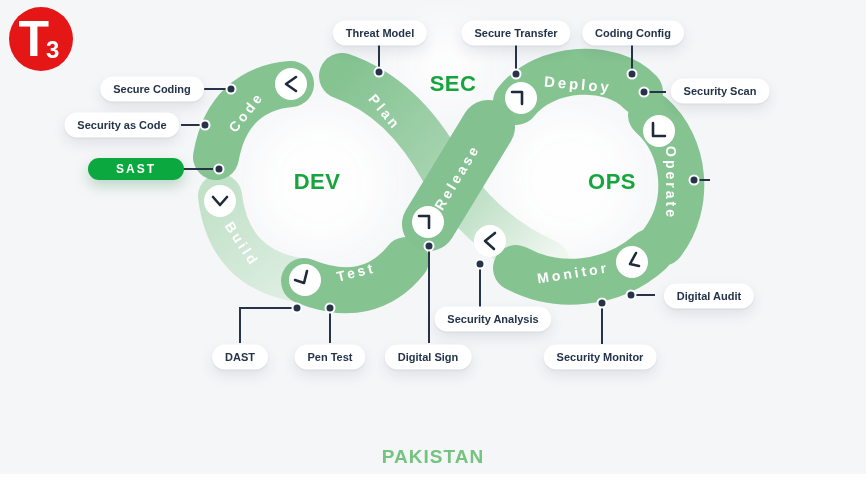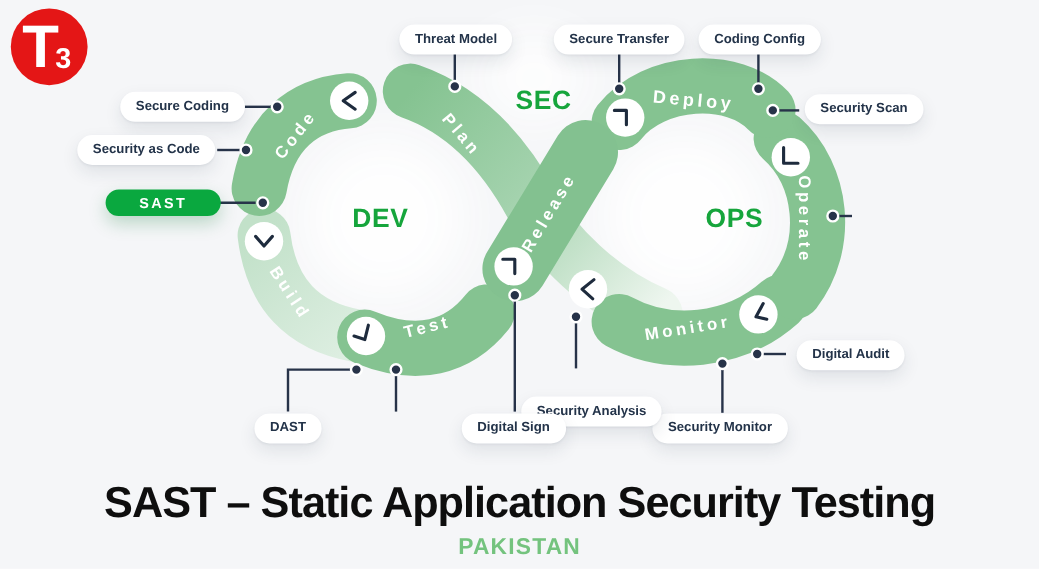--- a/index.html
+++ b/index.html
@@ -29,21 +29,21 @@
   .c-threat{left:380px;top:33px;}
   .c-transfer{left:516px;top:33px;}
   .c-config{left:633px;top:33px;}
   .c-coding{left:152px;top:89px;}
   .c-ascode{left:122px;top:125px;}
   .c-sast{left:136px;top:169px;}
   .c-scan{left:720px;top:91px;}
   .c-patch{left:772px;top:180px;}
   .c-audit{left:709px;top:296px;}
   .c-secmon{left:600px;top:357px;}
-  .c-analysis{left:493px;top:319px;margin-top:24px;}
+  .c-analysis{left:493px;top:319px;}
   .c-digital{left:428px;top:357px;}
   .c-pentest{left:330px;top:357px;}
   .c-dast{left:240px;top:357px;}
 
   
   .stage-word{
     position:absolute;color:#ffffff;font-weight:700;font-size:14px;
     letter-spacing:3px;white-space:nowrap;line-height:1;
   }
   .s-code{left:246px;top:112px;transform:translate(-50%,-50%) rotate(-52deg);}
@@ -204,24 +204,24 @@
   <div class="pill c-transfer">Secure Transfer</div>
   <div class="pill c-config">Coding Config</div>
   <div class="pill c-coding">Secure Coding</div>
   <div class="pill c-ascode">Security as Code</div>
   <div class="pill sast-pill c-sast">SAST</div>
   <div class="pill c-scan">Security Scan</div>
   <div class="pill c-audit">Digital Audit</div>
   <div class="pill c-secmon">Security Monitor</div>
   <div class="pill c-analysis">Security Analysis</div>
   <div class="pill c-digital">Digital Sign</div>
+  <div class="pill c-pentest">Pen Test</div>
   <div class="pill c-dast">DAST</div>
 
   <div class="logo">
     <span class="logo-t">T</span>
     <span class="logo-3">3</span>
   </div>
 
-  <div class="title-main">SAST – Static Application Security Testing</div>
   <div class="title-sub">PAKISTAN</div>
 
   <div class="bottom-strip"></div>
 </div>
 
 </body></html>

